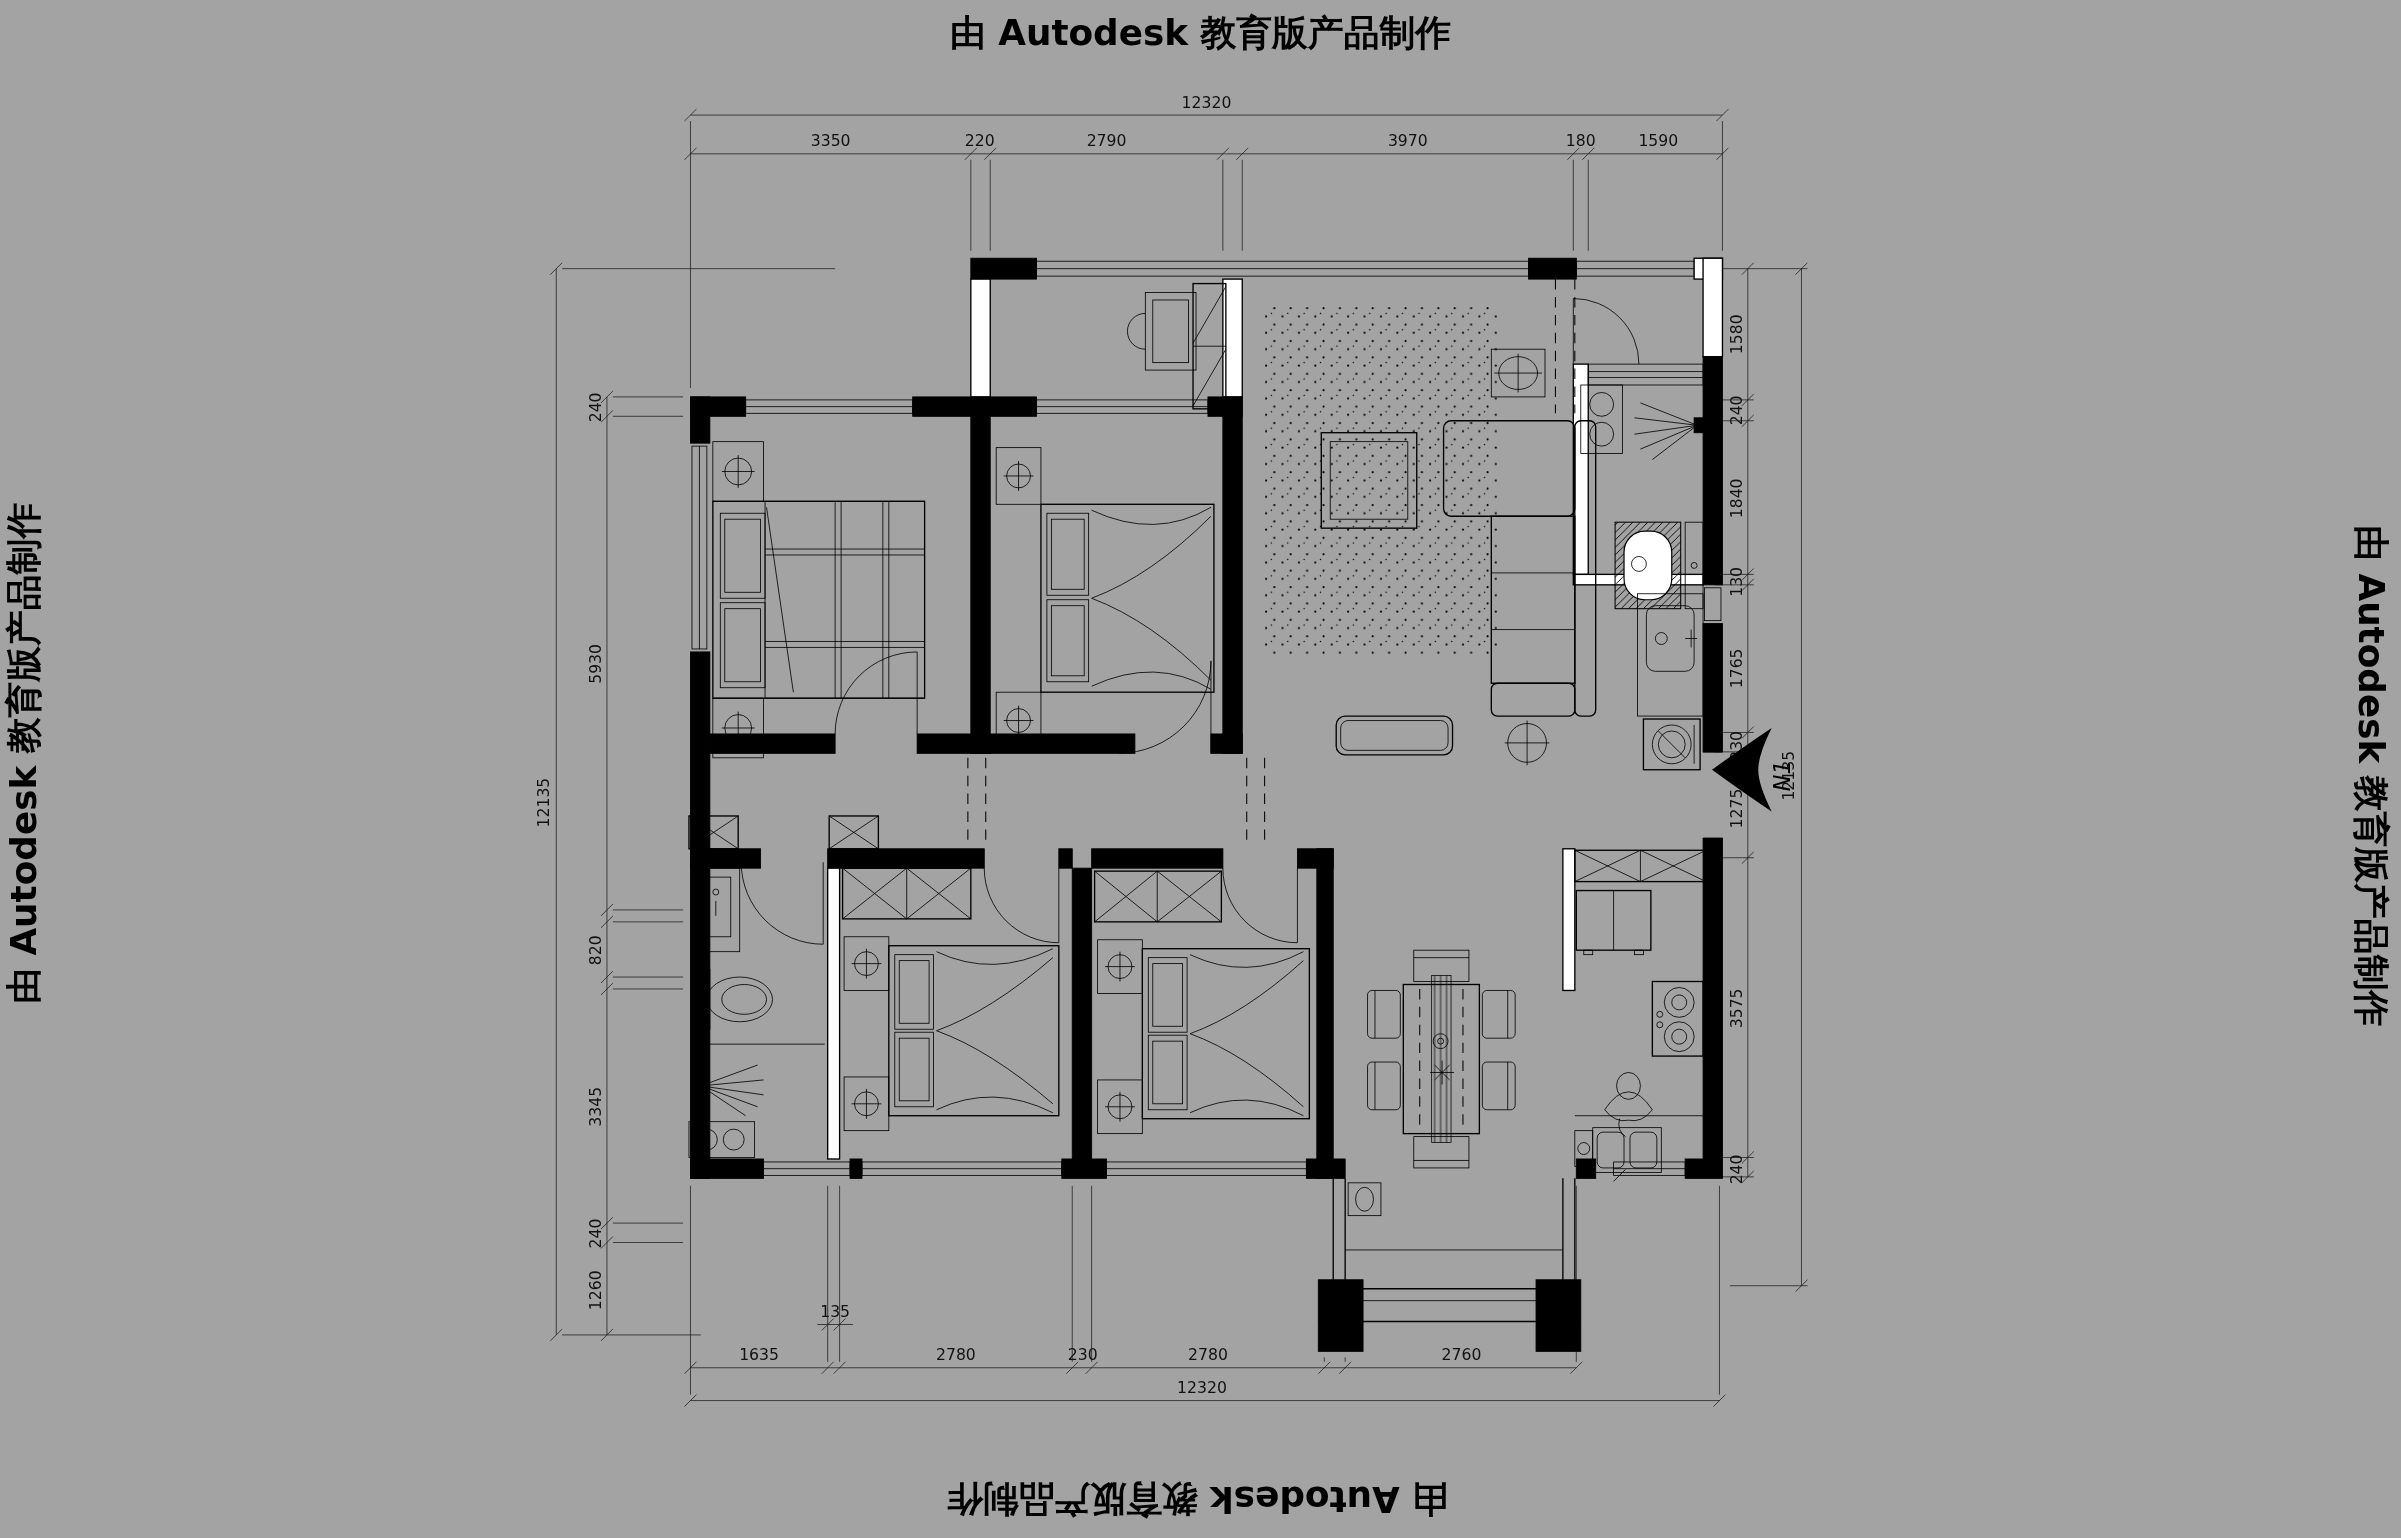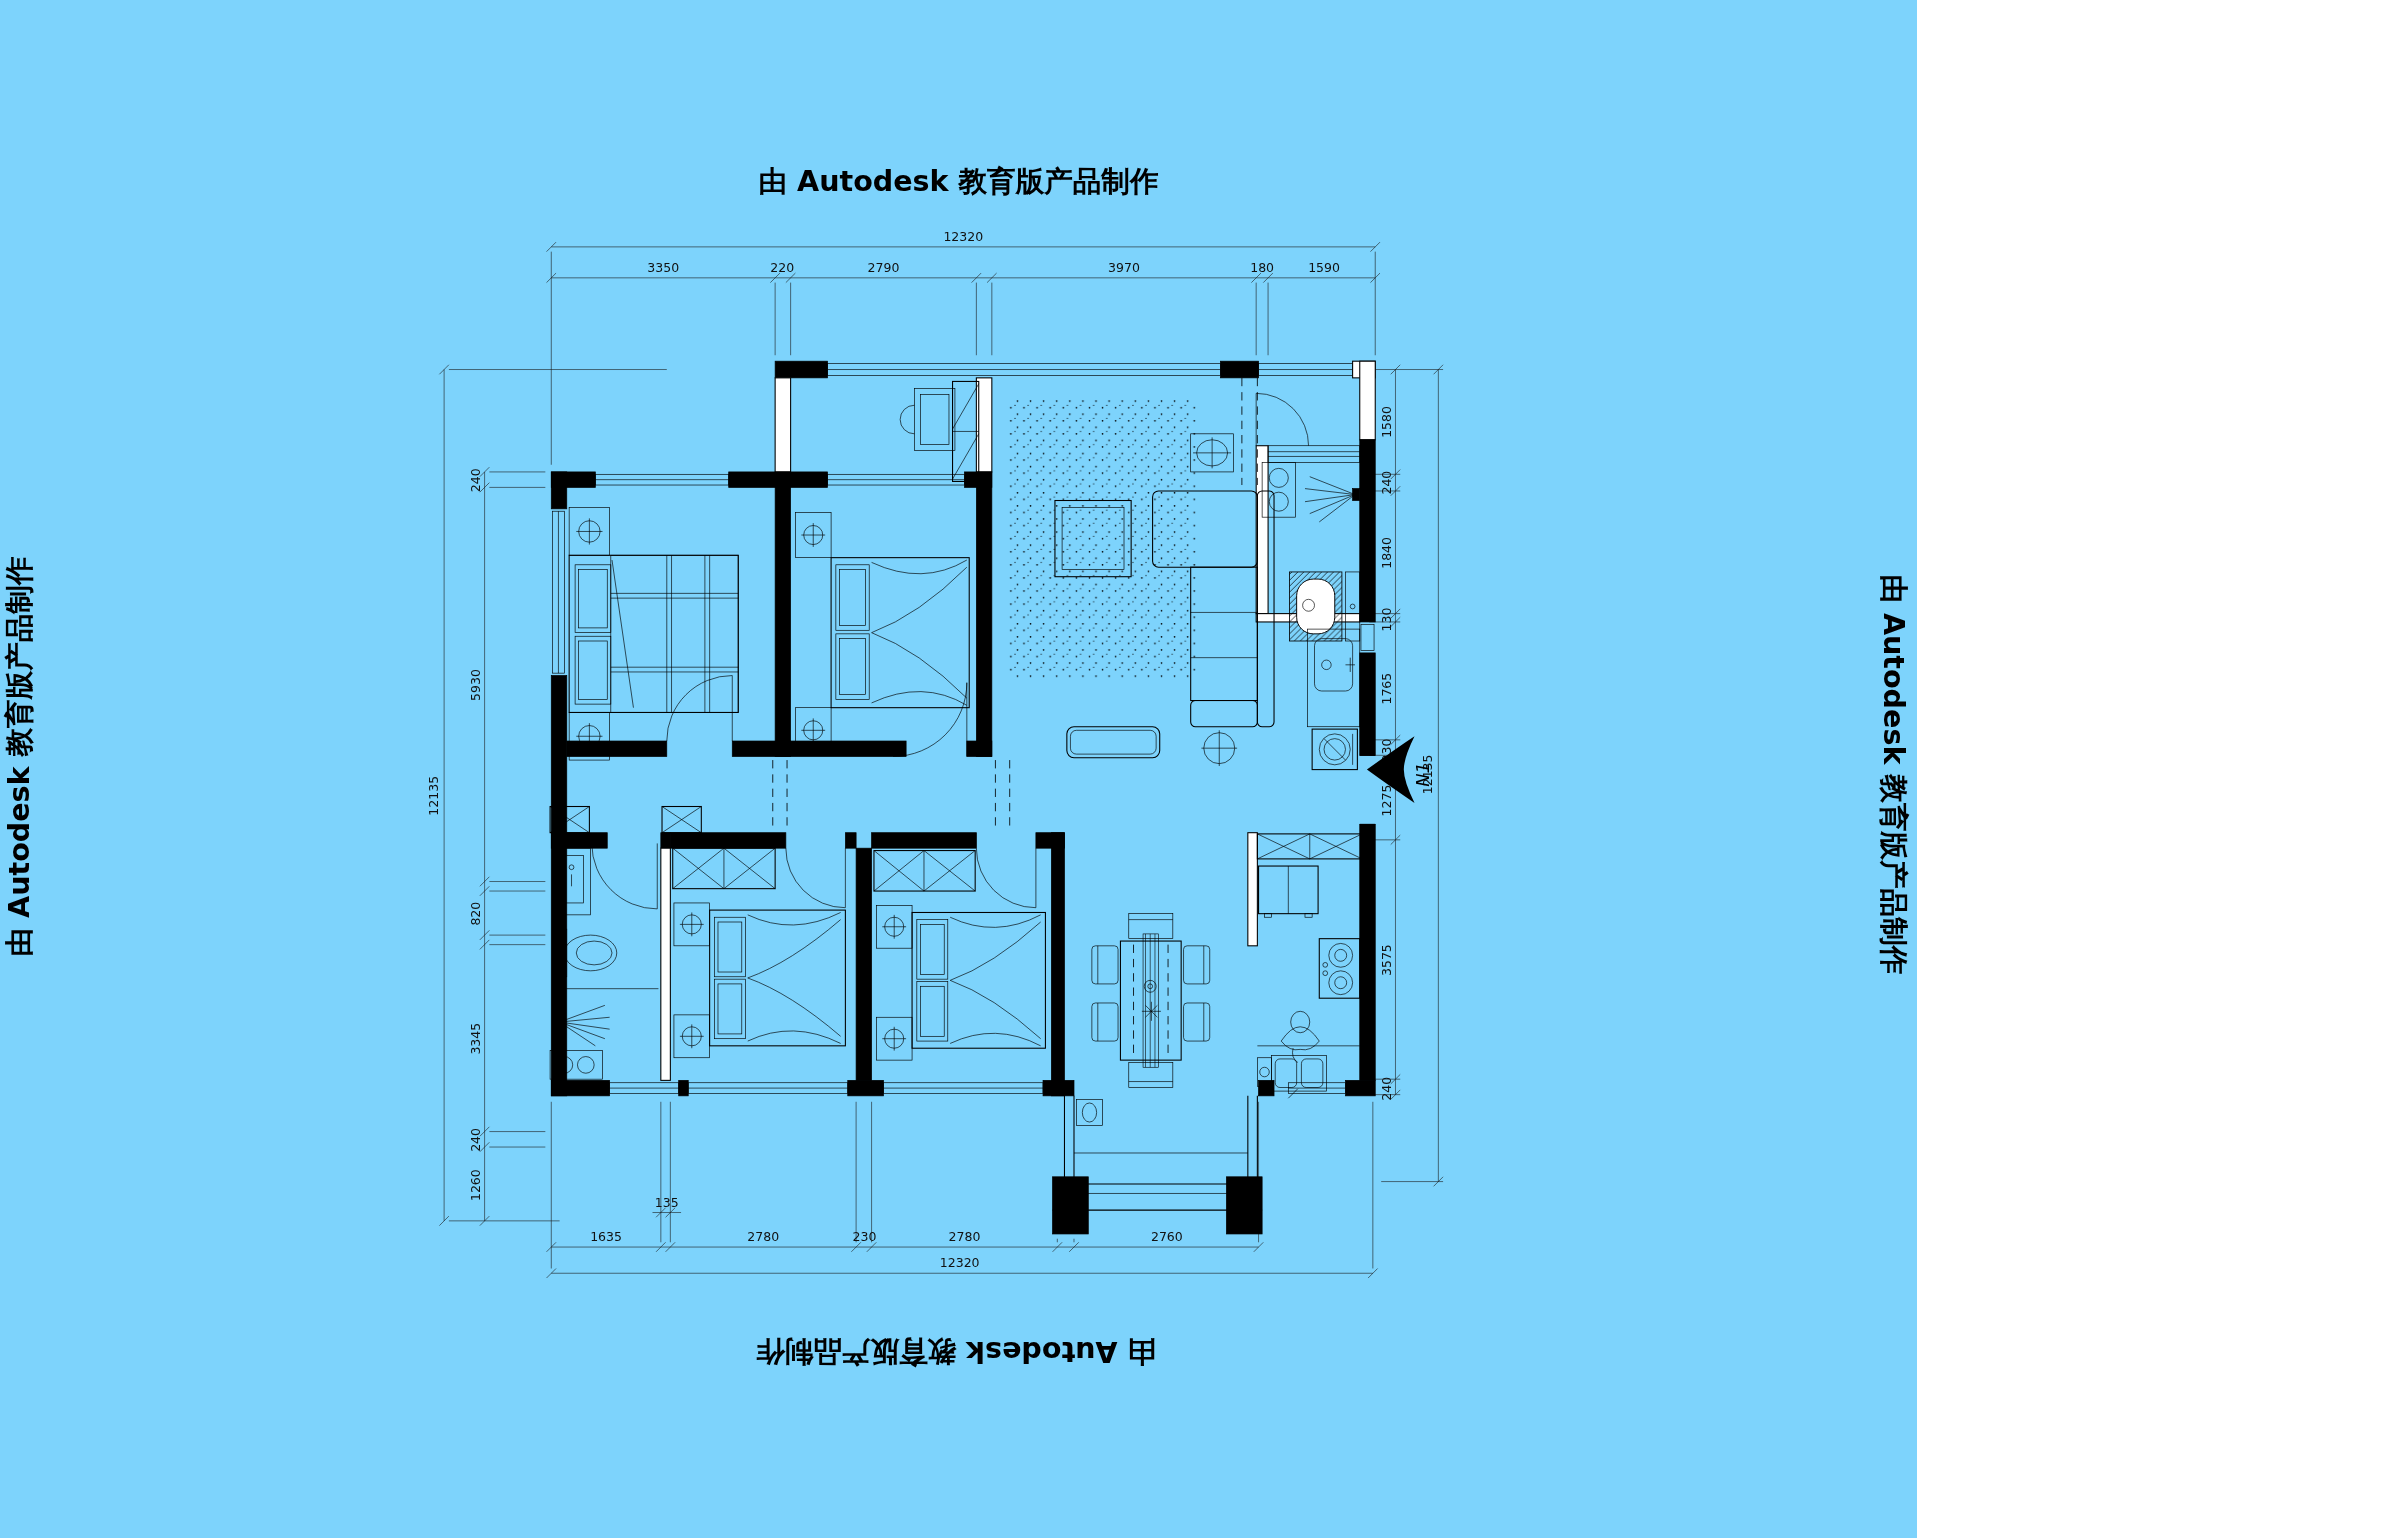--- a/index.html
+++ b/index.html
@@ -1,16 +1,16 @@
 <!DOCTYPE html>
 <html style="font-size:8px"><head>
 <meta charset="utf-8">
 <style>
   html,body{margin:0;padding:0;background:#fff;}
-  .sheet{position:relative;width:1917px;height:1538px;background:#7dd3fc;overflow:hidden;
+  .sheet{position:relative;width:2401px;height:1538px;background:#a3a3a3;overflow:hidden;
          font-family:"DejaVu Sans","Liberation Sans",sans-serif;}
   svg{display:block;width:100%;height:100%;}
   
   .ln{stroke:#000;stroke-width:.9;fill:none;}
   .thin{stroke:#000;stroke-width:.55;fill:none;}
   .dim{stroke:#1a1a1a;stroke-width:.5;fill:none;}
   .wall{fill:#000;stroke:#000;stroke-width:.6;}
   .hollow{fill:#fff;stroke:#000;stroke-width:.9;}
   .dash{stroke:#000;stroke-width:.7;fill:none;stroke-dasharray:7 5;}
   .dimtext{font-size:10.5px;fill:#111;}

